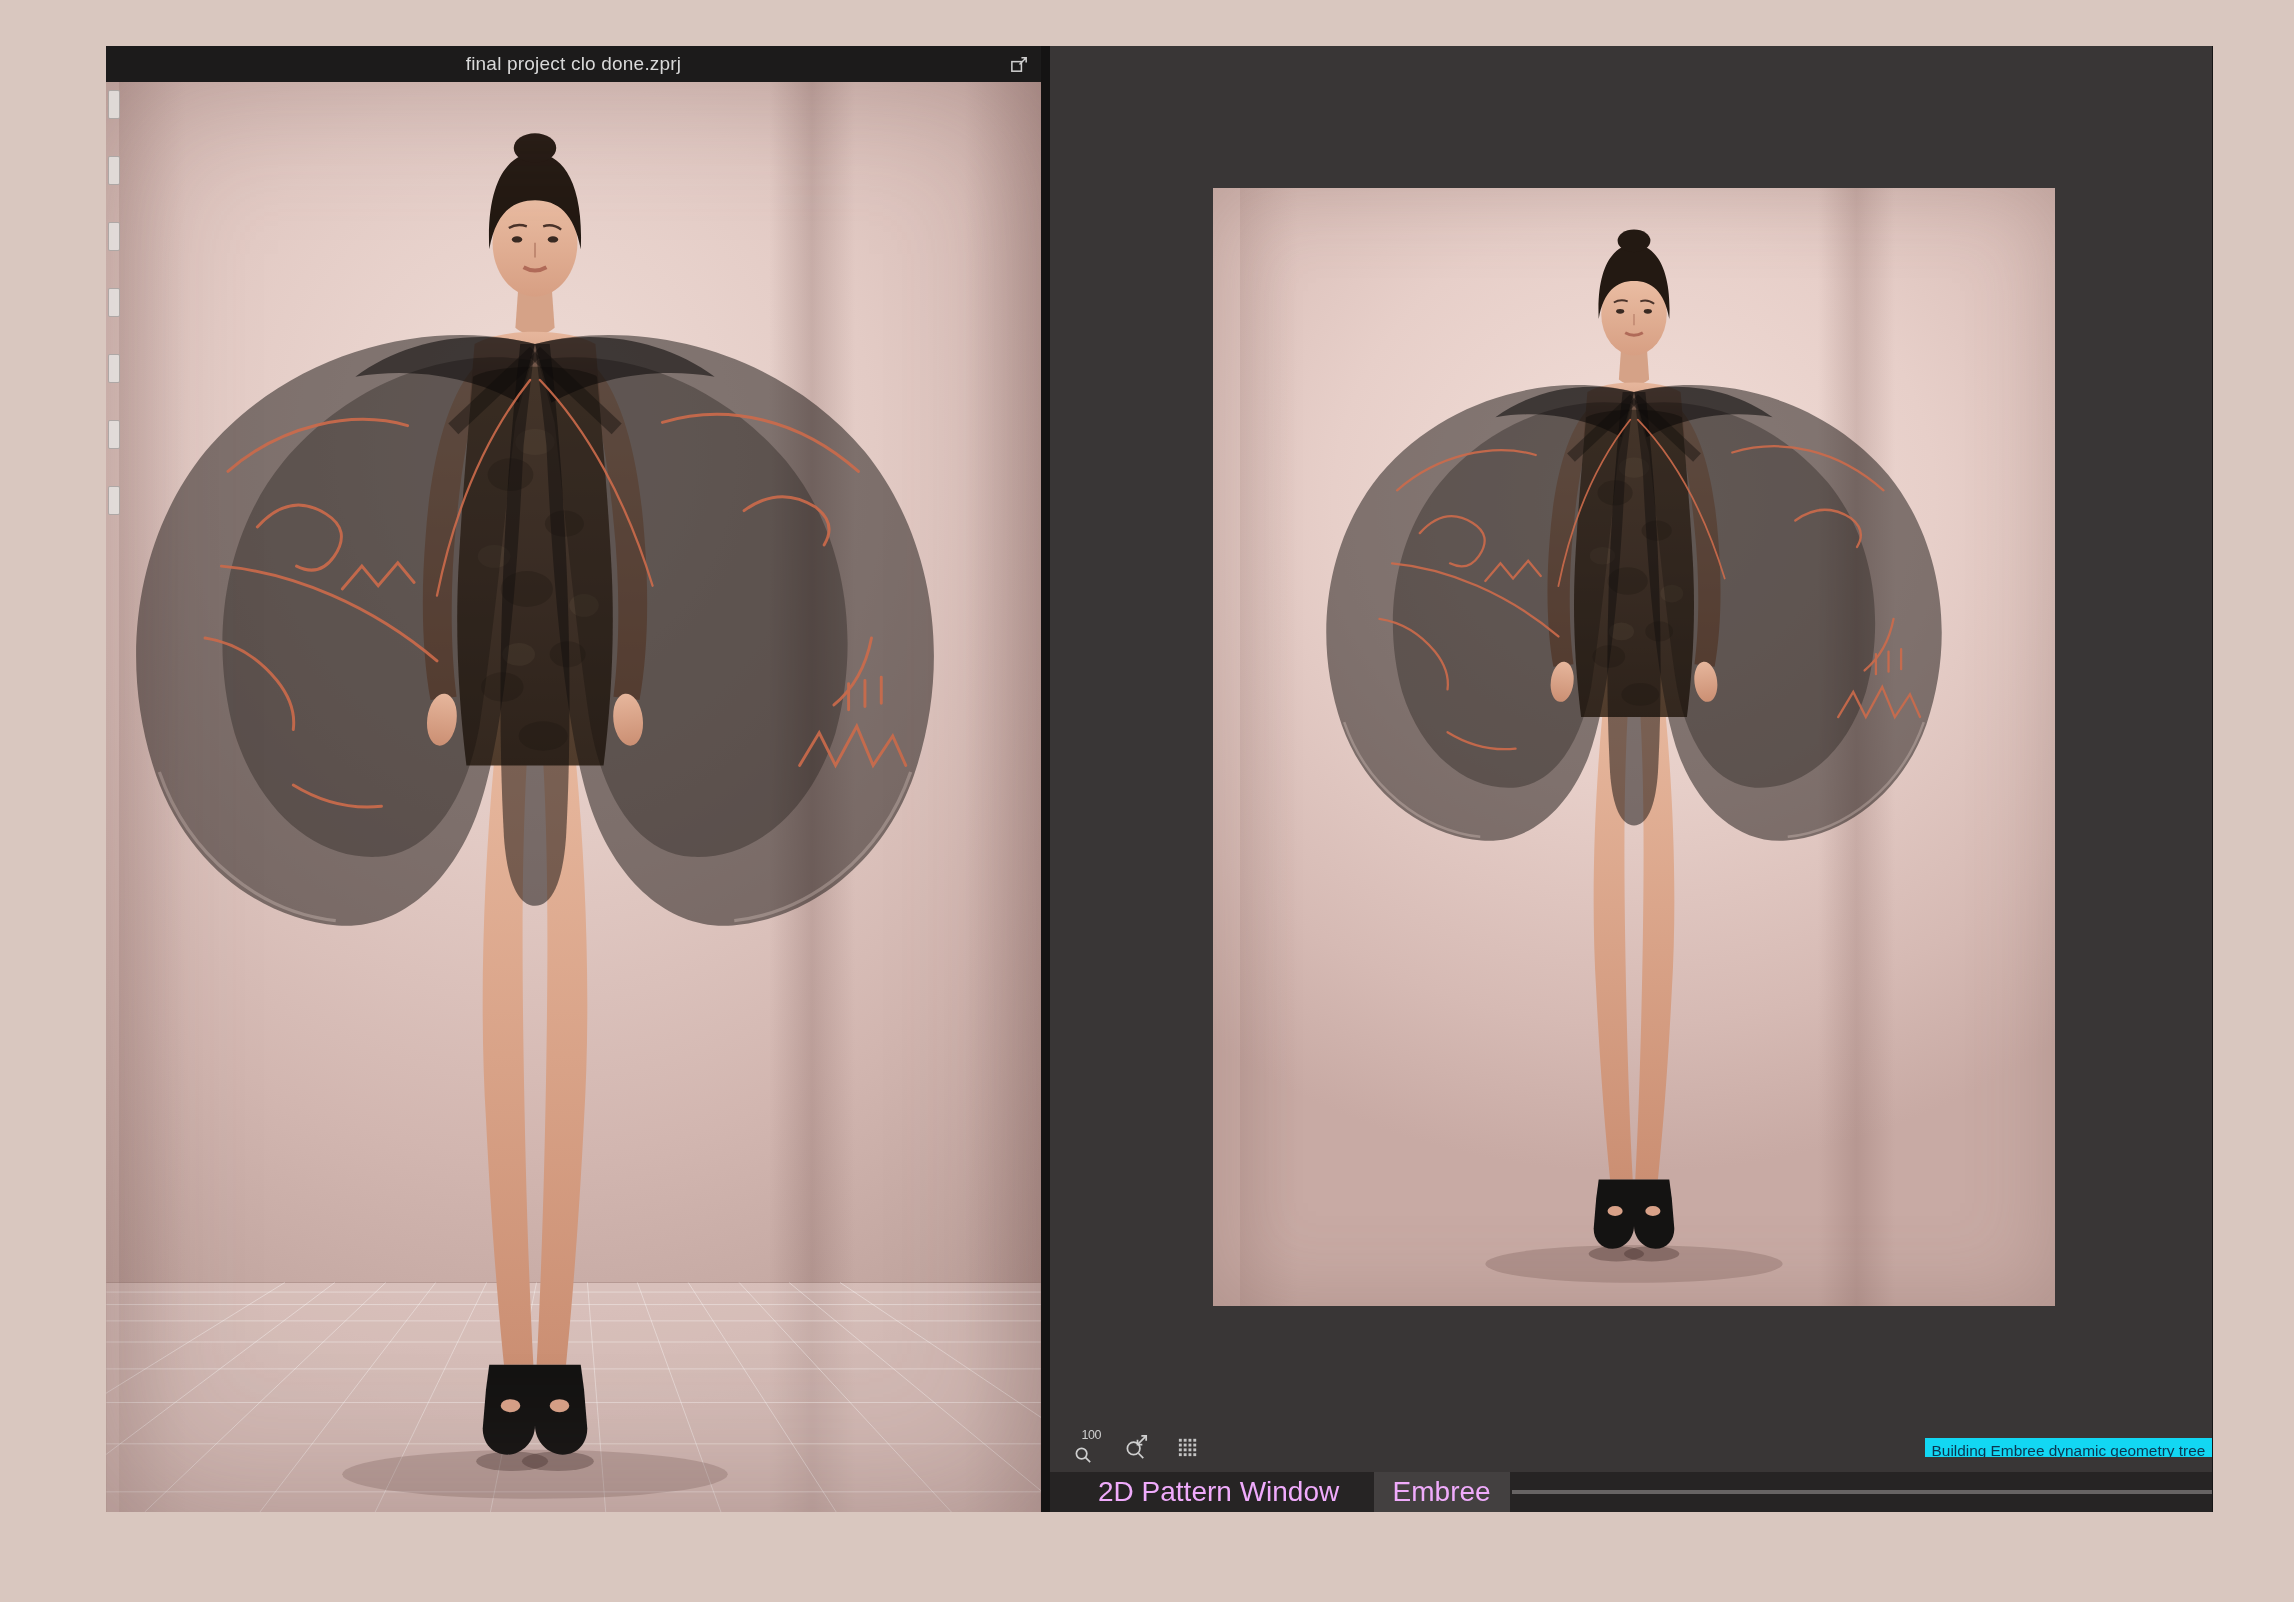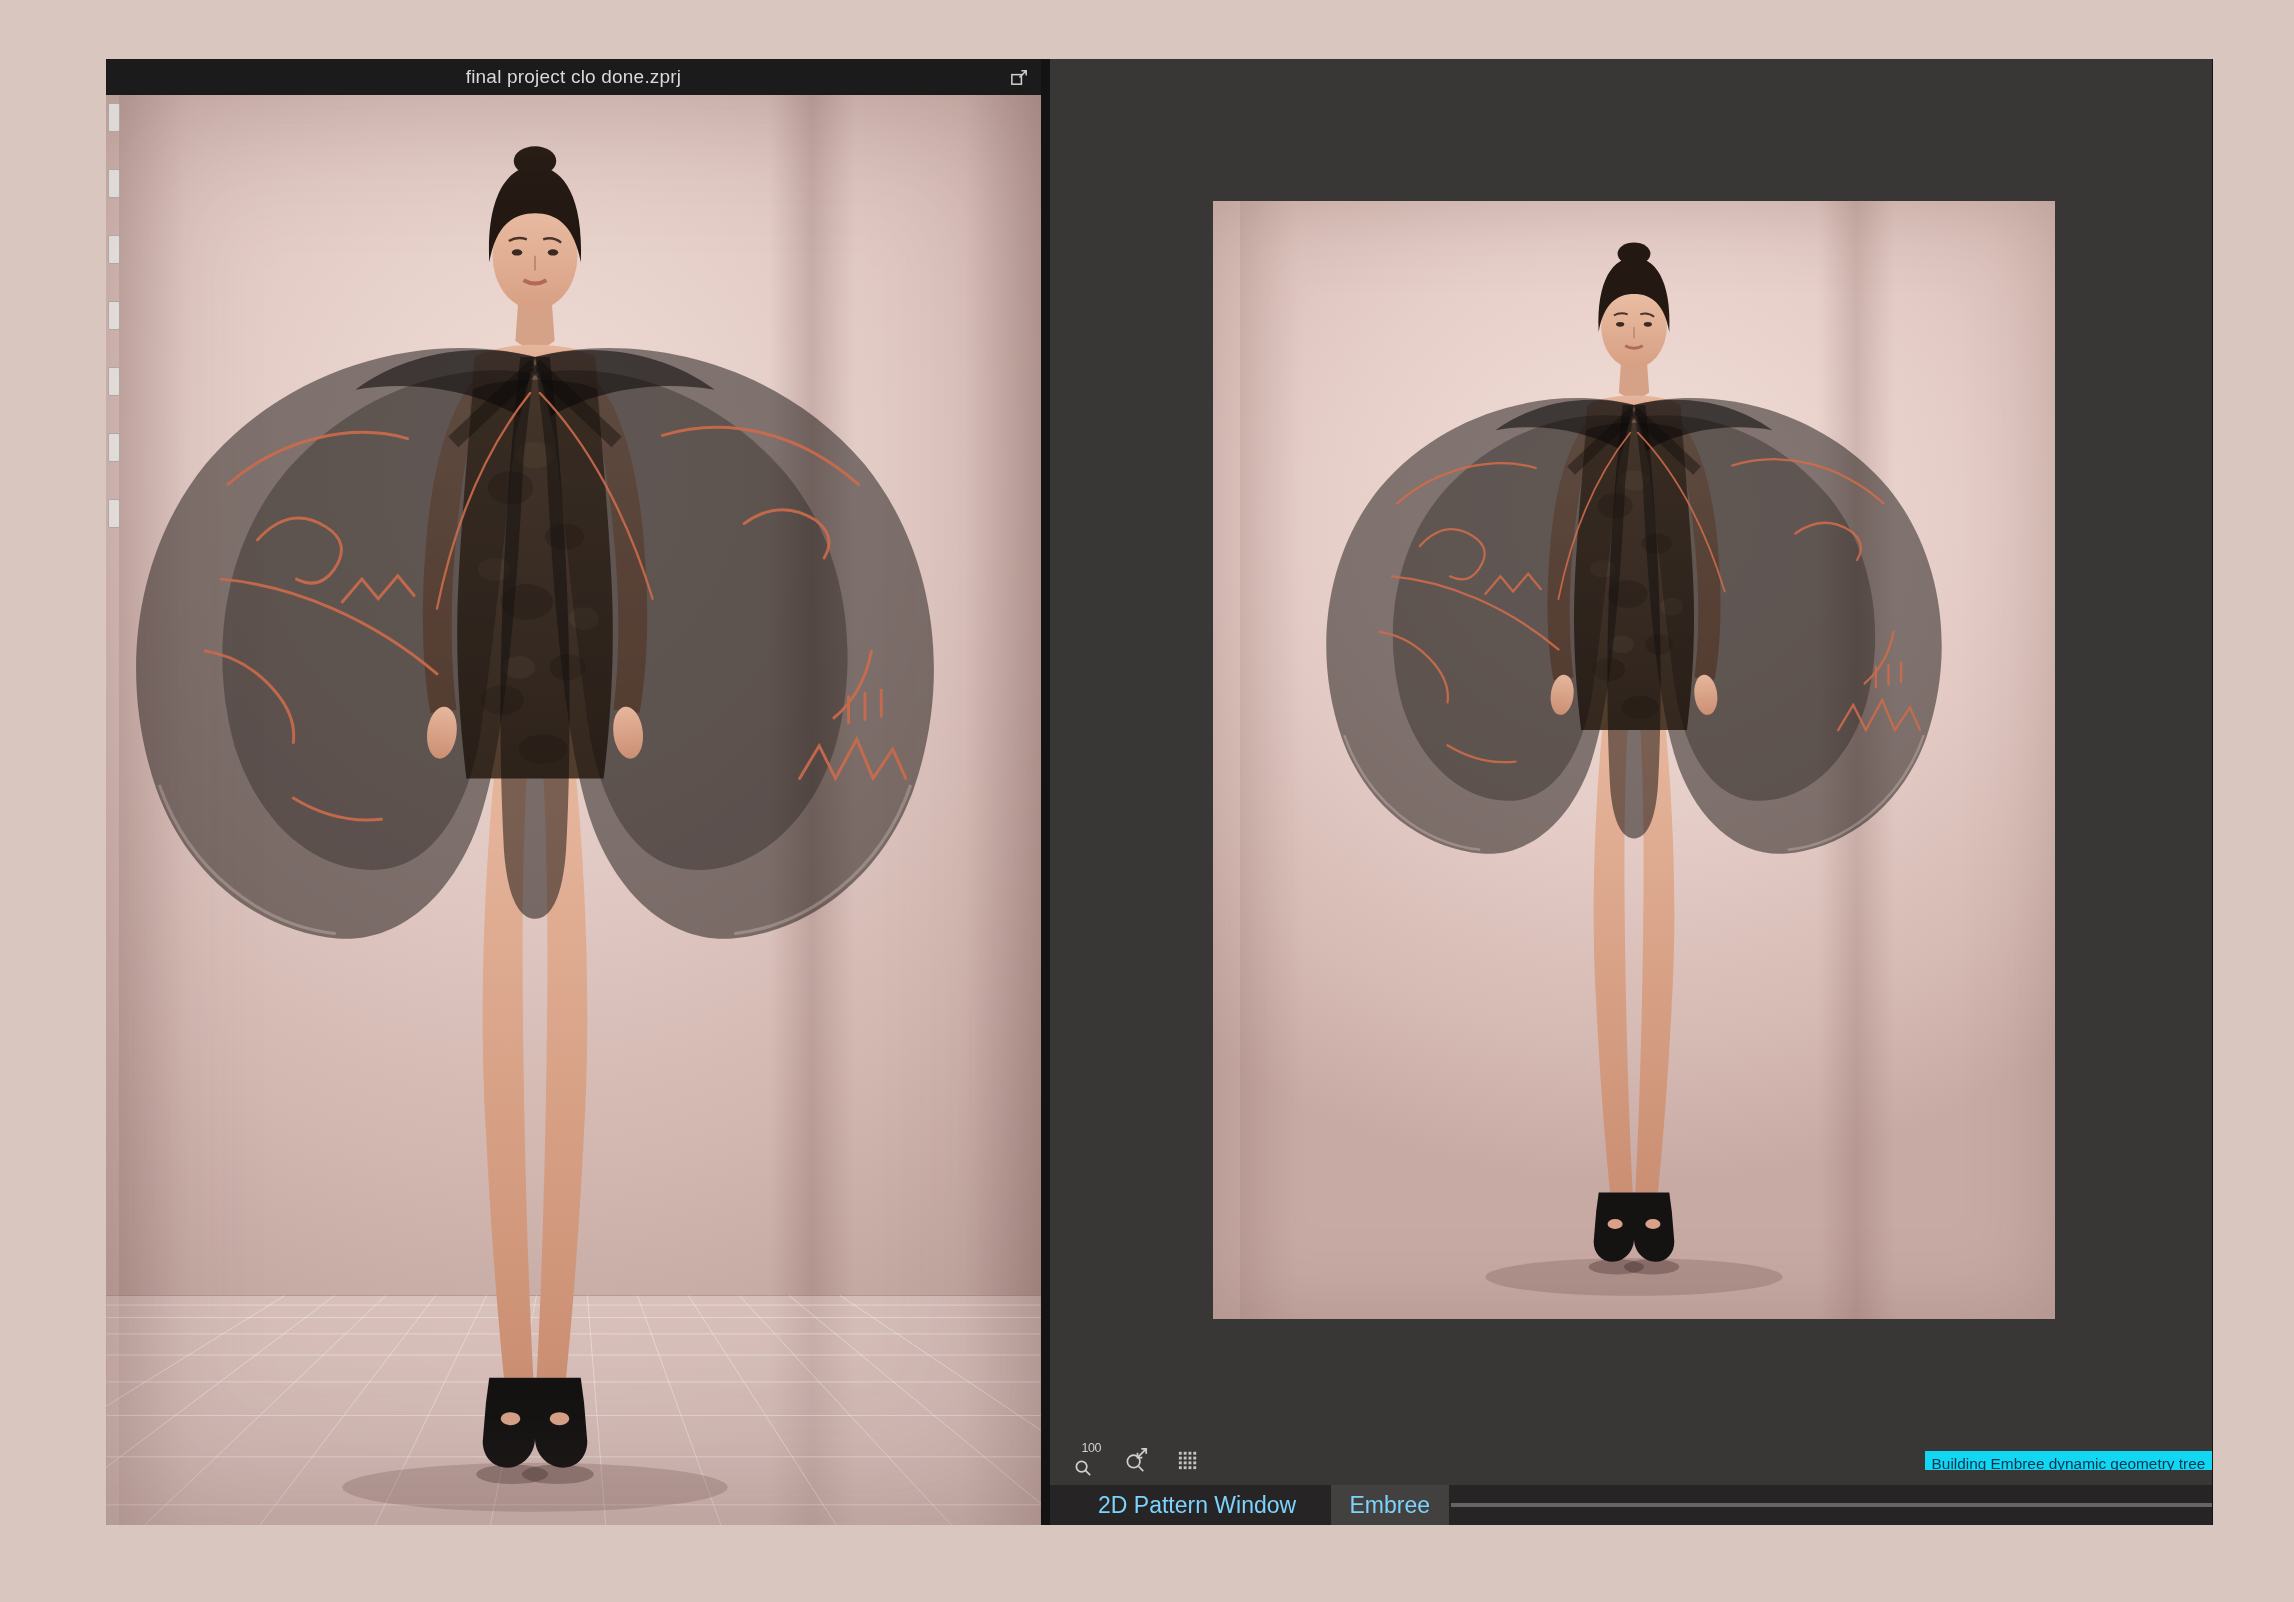--- a/index.html
+++ b/index.html
@@ -1,18 +1,18 @@
 <!DOCTYPE html>
 <html><head>
 <meta charset="utf-8">
 <style>
   * { margin:0; padding:0; box-sizing:border-box; }
   html,body { width:2294px; height:1602px; overflow:hidden; font-family:"Liberation Sans", sans-serif; }
   .desktop { position:relative; width:2294px; height:1602px; background:#d9c7bf; }
-  .window { position:absolute; left:106px; top:59px; width:2107px; height:1466px; background:#161515; }
+  .window { position:absolute; left:106px; top:46px; width:2107px; height:1466px; background:#161515; }
 
   
   .left-panel  { position:absolute; left:0; top:0; width:935px; height:1466px; background:#242222; }
   .divider     { position:absolute; left:935px; top:0; width:9.6px; height:1466px; background:#141313; cursor:col-resize; }
   .right-panel { position:absolute; left:944px; top:0; width:1162px; height:1466px; background:#393636; }
 
   .titlebar { position:relative; height:36px; background:#1c1b1b; color:#d9d9d9;
               display:flex; align-items:center; justify-content:center; font-size:19px; }
   .titlebar .title { letter-spacing:0.2px; }
   .popout { position:absolute; right:11.5px; top:7.7px; width:21px; height:21px; cursor:pointer; }
@@ -46,21 +46,21 @@
   .tool-btn { position:relative; width:37px; height:37px; background:transparent; border:none; cursor:pointer; }
   .tool-btn svg { display:block; }
   .zoom-num { position:absolute; top:0; left:8.6px; font-size:12.5px; color:#cfcfcf; font-weight:normal; letter-spacing:-0.5px; }
   .mag-small { position:absolute; left:1px; bottom:0; }
 
   .status { position:absolute; right:0; bottom:55px; height:19px; line-height:25px; padding:0 6.7px;
             background:#12d7f3; color:#0c3550; font-size:15.4px; white-space:nowrap; max-width:322px; overflow:hidden; }
 
   .tabbar { position:absolute; left:0; right:0; bottom:0; height:40px; background:#262424;
             display:flex; align-items:stretch; padding-left:29px; }
-  .tab { display:flex; align-items:center; padding:0 19px; font-size:23px; color:#7dd3fc; cursor:pointer; white-space:nowrap; }
+  .tab { display:flex; align-items:center; padding:0 19px; font-size:28px; color:#f0abfc; cursor:pointer; white-space:nowrap; }
   .tab.selected { background:#434040; margin-left:15.4px; }
   .strip-line { flex:1; align-self:center; height:3.8px; background:#676464; margin-left:1.9px; }
 </style>
 </head>
 <body>
 
 <svg width="0" height="0" style="position:absolute" aria-hidden="true">
   <defs>
     <linearGradient id="skinGrad" x1="0" y1="0" x2="0" y2="1">
       <stop offset="0" stop-color="#e6b69c"></stop>

